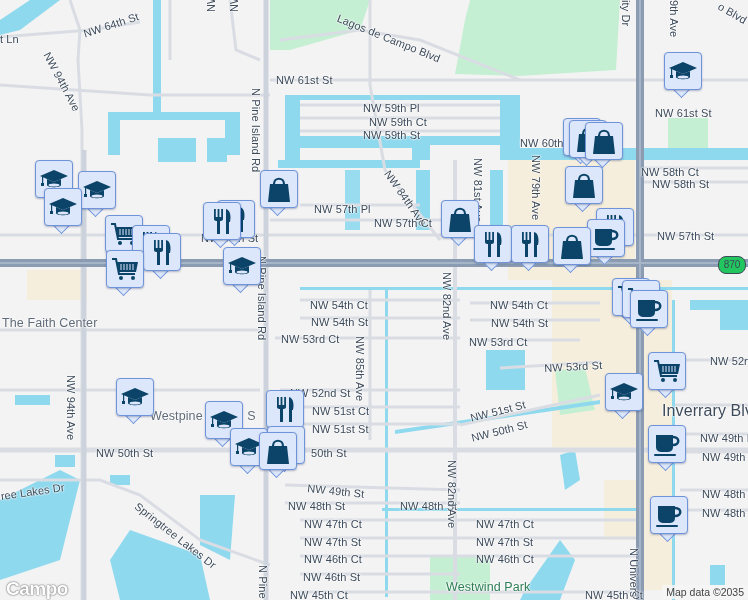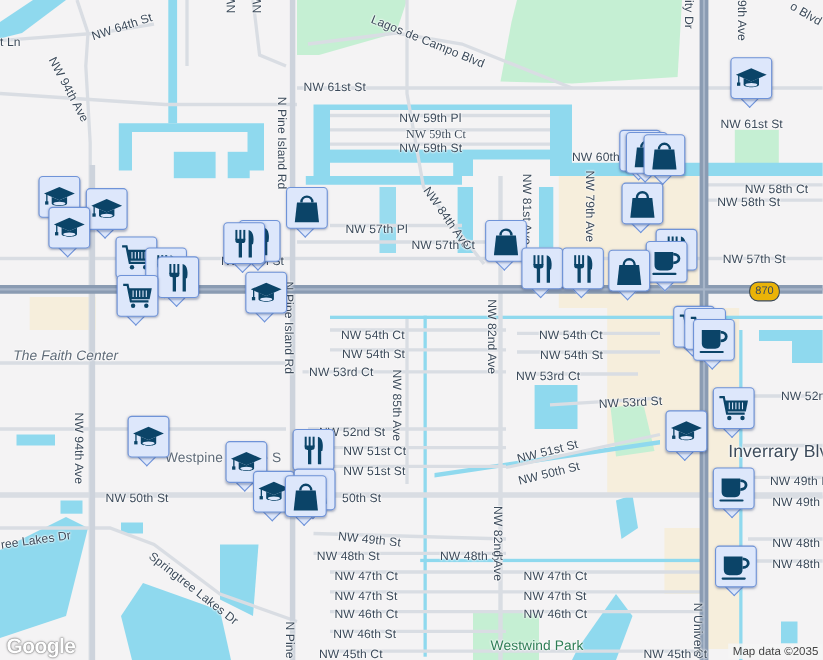--- a/index.html
+++ b/index.html
@@ -10,22 +10,22 @@
          text-shadow: 0 0 2px #fff, 0 0 2px #fff, 0 0 2px #fff; line-height:12px; }
   .lbl.big { font-size:16px; }
   .lbl.poi { font-size:12.5px; color:#5f6b78; }
   .lbl.park { font-size:12.5px; color:#2e7d55; }
   .marker { position:absolute; width:38px; height:46px; }
   .marker .box { position:absolute; left:0; top:0; width:36px; height:36px; background:#dde7fb; border:1px solid #6f93d8;
                  border-radius:4px; box-shadow:0 1px 2px rgba(40,60,110,0.35); }
   .marker .tip { position:absolute; left:10px; top:28px; width:14px; height:14px; background:#dde7fb;
                  border-right:1px solid #6f93d8; border-bottom:1px solid #6f93d8; transform:rotate(45deg); }
   .marker .ico { position:absolute; left:4px; top:4px; width:30px; height:30px; }
-  .shield { position:absolute; width:26px; height:16px; border:1.5px solid #3c4a5a; border-radius:8px; background:#eab308;
-            font-size:10px; color:#3c4a5a; text-align:center; line-height:16px; }
+  .shield { position:absolute; width:26px; height:16px; border:1.5px solid #3c4a5a; border-radius:8px; background:#22c55e;
+            font-size:10px; color:#3c4a5a; text-align:center; line-height:16px;margin-left:37px; }
   .google { position:absolute; left:6px; top:578px; font-size:19px; font-weight:bold; color:#fff;
             text-shadow: 0 0 1px #666, 0 0 2px #666; letter-spacing:-0.5px; }
   .attrib { position:absolute; right:0; top:585px; background:rgba(245,245,245,0.85); font-size:10.5px; color:#444; padding:1px 4px; }
 </style>
 </head>
 <body>
 
 <div id="map">
   <svg class="base" width="748" height="600" viewBox="0 0 748 600">
 
@@ -149,27 +149,27 @@
       <div class="lbl " style="left: 82px; top: 28px; transform: rotate(-18deg); transform-origin: 0px 0px;">NW 64th St</div>
       <div class="lbl " style="left: 52px; top: 50px; transform: rotate(62deg); transform-origin: 0px 0px;">NW 94th Ave</div>
       <div class="lbl " style="left: 0px; top: 33px;">t Ln</div>
       <div class="lbl " style="left: 205px; top: 12px; transform: rotate(-90deg); transform-origin: 0px 0px;">NW 62nd</div>
       <div class="lbl " style="left: 228px; top: 12px; transform: rotate(-90deg); transform-origin: 0px 0px;">NW 89th</div>
       <div class="lbl " style="left: 340px; top: 12px; transform: rotate(22deg); transform-origin: 0px 0px;">Lagos de Campo Blvd</div>
       <div class="lbl " style="left: 276px; top: 74px;">NW 61st St</div>
       <div class="lbl " style="left: 655px; top: 107px;">NW 61st St</div>
       <div class="lbl " style="left: 262px; top: 88px; transform: rotate(90deg); transform-origin: 0px 0px;">N Pine Island Rd</div>
       <div class="lbl " style="left: 363px; top: 102px;">NW 59th Pl</div>
-      <div class="lbl " style="left: 369px; top: 116px; font-family: Liberation Serif, serif;">NW 59th Ct</div>
+      <div class="lbl " style="left: 369px; top: 116px;">NW 59th Ct</div>
       <div class="lbl " style="left: 363px; top: 129px;">NW 59th St</div>
       <div class="lbl " style="left: 520px; top: 137px;">NW 60th</div>
       <div class="lbl " style="left: 392px; top: 168px; transform: rotate(55deg); transform-origin: 0px 0px;">NW 84th Ave</div>
       <div class="lbl " style="left: 484px; top: 158px; transform: rotate(90deg); transform-origin: 0px 0px;">NW 81st Ave</div>
       <div class="lbl " style="left: 542px; top: 155px; transform: rotate(90deg); transform-origin: 0px 0px;">NW 79th Ave</div>
-      <div class="lbl " style="left: 641px; top: 166px; margin-left: 36px;">NW 58th Ct</div>
+      <div class="lbl " style="left: 641px; top: 166px;">NW 58th Ct</div>
       <div class="lbl " style="left: 652px; top: 178px;">NW 58th St</div>
       <div class="lbl " style="left: 314px; top: 203px;">NW 57th Pl</div>
       <div class="lbl " style="left: 374px; top: 217px;">NW 57th Ct</div>
       <div class="lbl " style="left: 657px; top: 230px;">NW 57th St</div>
       <div class="lbl " style="left: 201px; top: 232px;">NW 57th St</div>
       <div class="lbl " style="left: 310px; top: 299px;">NW 54th Ct</div>
       <div class="lbl " style="left: 311px; top: 316px;">NW 54th St</div>
       <div class="lbl " style="left: 281px; top: 333px;">NW 53rd Ct</div>
       <div class="lbl " style="left: 490px; top: 299px;">NW 54th Ct</div>
       <div class="lbl " style="left: 491px; top: 317px;">NW 54th St</div>
@@ -205,21 +205,21 @@
       <div class="lbl " style="left: 77px; top: 375px; transform: rotate(90deg); transform-origin: 0px 0px;">NW 94th Ave</div>
       <div class="lbl " style="left: 140px; top: 500px; transform: rotate(38deg); transform-origin: 0px 0px;">Springtree Lakes Dr</div>
       <div class="lbl " style="left: 0px; top: 490px; transform: rotate(-8deg); transform-origin: 0px 0px;">ree Lakes Dr</div>
       <div class="lbl " style="left: 268px; top: 256px; transform: rotate(90deg); transform-origin: 0px 0px;">N Pine Island Rd</div>
       <div class="lbl " style="left: 269px; top: 565px; transform: rotate(90deg); transform-origin: 0px 0px;">N Pine</div>
       <div class="lbl " style="left: 640px; top: 548px; transform: rotate(90deg); transform-origin: 0px 0px;">N Univers</div>
       <div class="lbl " style="left: 632px; top: 0px; transform: rotate(90deg); transform-origin: 0px 0px;">ity Dr</div>
       <div class="lbl " style="left: 680px; top: 0px; transform: rotate(90deg); transform-origin: 0px 0px;">9th Ave</div>
       <div class="lbl " style="left: 722px; top: 0px; transform: rotate(30deg); transform-origin: 0px 0px;">o Blvd</div>
       <div class="lbl big" style="left: 662px; top: 405px;">Inverrary Blvd</div>
-      <div class="lbl poi" style="left: 12px; top: 317px; font-style: italic;">The Faith Center</div>
+      <div class="lbl poi" style="left: 2px; top: 317px;">The Faith Center</div>
       <div class="lbl poi" style="left: 150px; top: 410px;">Westpine Middle S</div>
       <div class="lbl park" style="left: 446px; top: 581px;">Westwind Park</div>
       <div class="shield" style="left: 681px; top: 256px;">870</div>
     </div>
   <div id="markers">
       <div class="marker" style="left: 35px; top: 160px;">
         <div class="tip"></div>
         <div class="box"></div>
         <div class="ico"><svg viewBox="0 0 30 30">
             <path d="M15 6 L29 12 L15 18 L1 12 Z" fill="#0b4468"></path>
@@ -593,15 +593,15 @@
       <div class="marker" style="left: 259px; top: 432px;">
         <div class="tip"></div>
         <div class="box"></div>
         <div class="ico"><svg viewBox="0 0 30 30">
             <path d="M10 10 C10 3 20 3 20 10" stroke="#0b4468" stroke-width="2.2" fill="none"></path>
             <path d="M6 10 L24 10 L26 28 L4 28 Z" fill="#0b4468"></path>
           </svg></div>
       </div>
     </div>
 
-  <div class="google">Google</div>
+  <div class="google">Campo</div>
   <div class="attrib">Map data ©2035</div>
 </div>
 
 </body></html>

